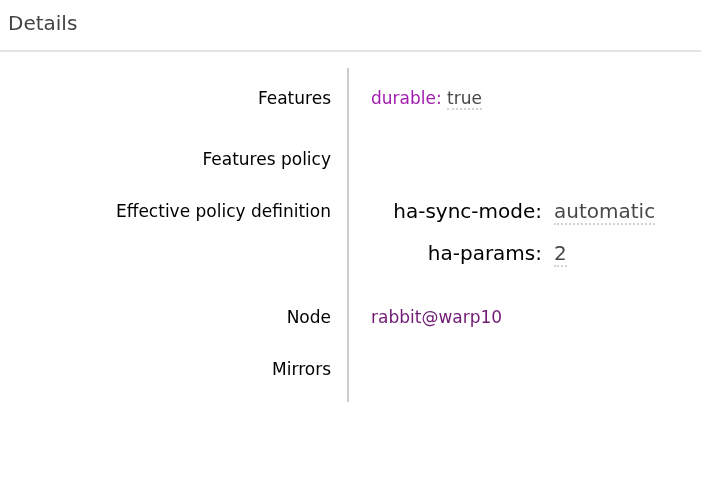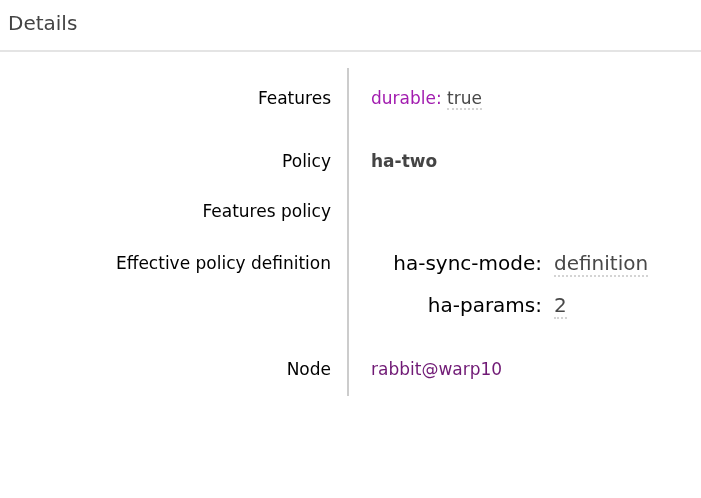--- a/index.html
+++ b/index.html
@@ -95,56 +95,54 @@
   <table class="facts">
     <tbody>
       <tr class="r-features">
         <th>Features</th>
         <td>
           <span class="fact-key">durable:</span>
           <span class="abbr-value">true</span>
         </td>
       </tr>
 
-      <tr class="r-policy">
-        <th>Policy</th>
-        <td>
-          <span class="policy-name">ha-two</span>
-        </td>
-      </tr>
 
       <tr class="r-operator">
         <th>Features policy</th>
         <td></td>
       </tr>
 
       <tr class="r-effective">
         <th>Effective policy definition</th>
         <td>
           <table class="mini">
             <tbody>
               <tr>
                 <th>ha-sync-mode:</th>
                 <td>
-                  <span class="abbr-value">definition</span>
+                  <span class="abbr-value">automatic</span>
                 </td>
               </tr>
               <tr>
                 <th>ha-params:</th>
                 <td>
                   <span class="abbr-value">2</span>
                 </td>
               </tr>
             </tbody>
           </table>
         </td>
       </tr>
 
       <tr class="r-node">
         <th>Node</th>
         <td>
           <span class="node-name">rabbit@warp10</span>
         </td>
       </tr>
 
+      <tr class="r-mirrors">
+        <th>Mirrors</th>
+        <td></td>
+      </tr>
     </tbody>
   </table>
 </div>
 
 </body></html>

